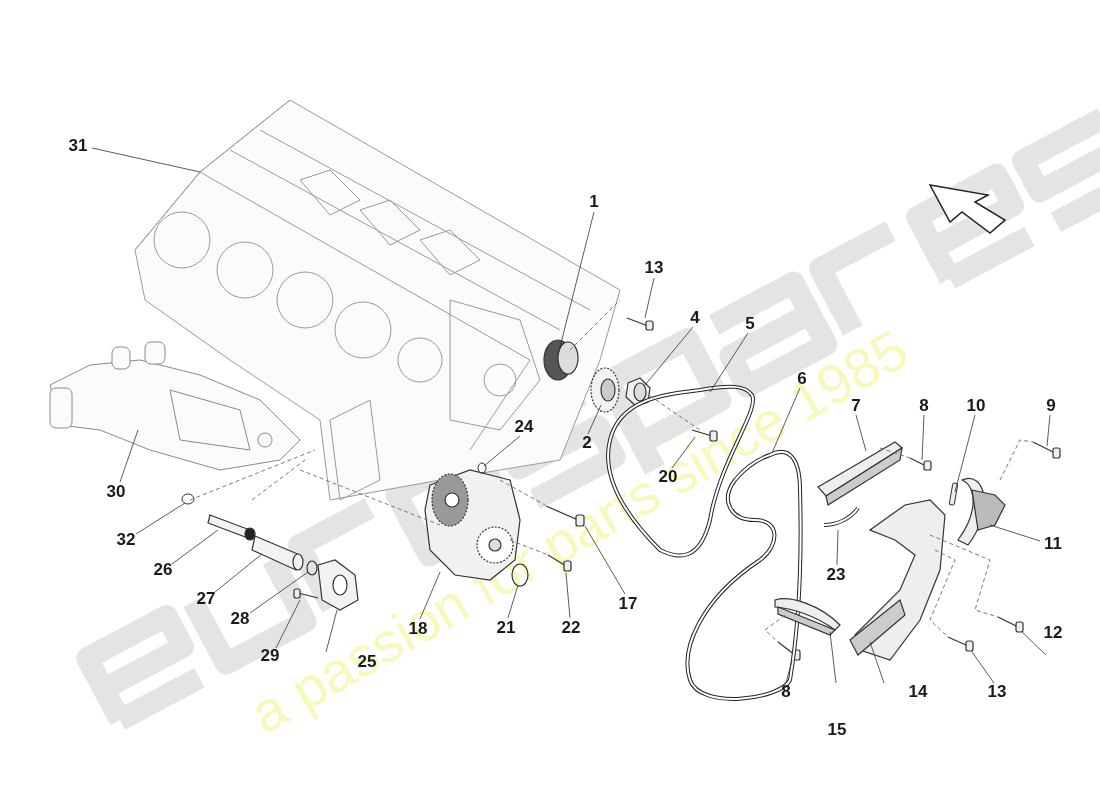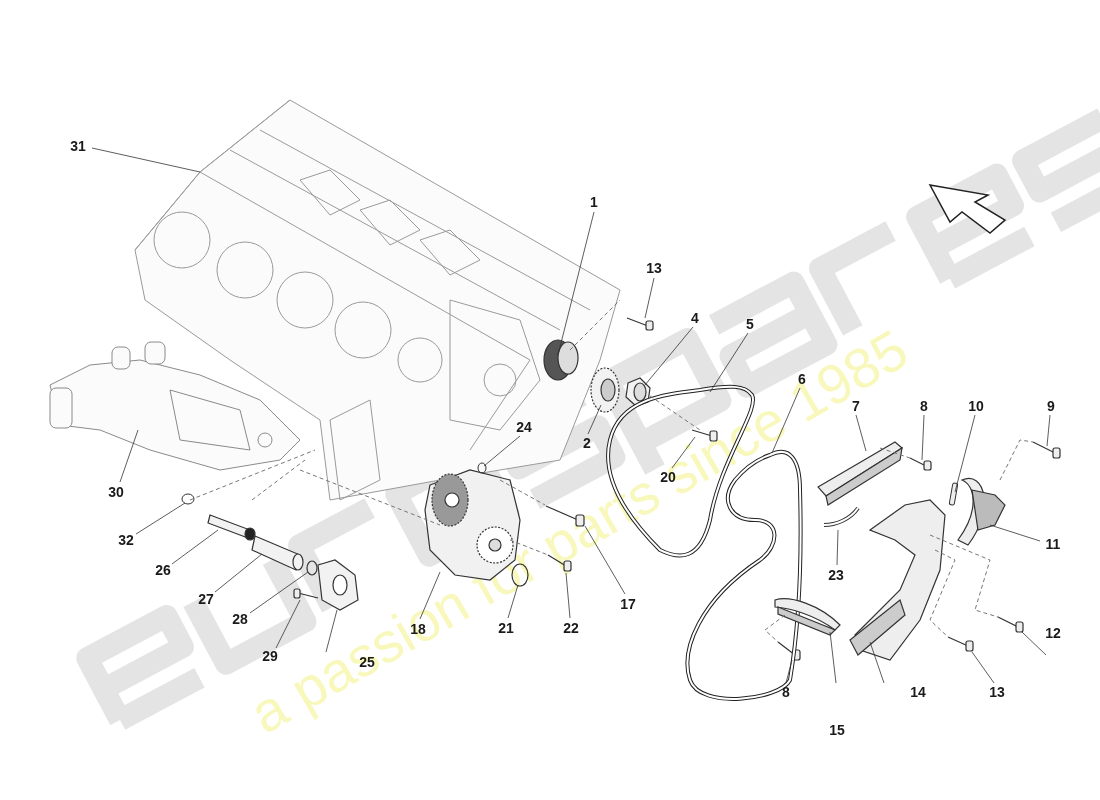--- a/index.html
+++ b/index.html
@@ -1,18 +1,18 @@
 <!DOCTYPE html>
 <html><head>
 <meta charset="utf-8">
 <style>
   html, body { margin:0; padding:0; background:#ffffff; }
   body { width:1100px; height:800px; position:relative; overflow:hidden; font-family:"Liberation Sans", sans-serif; }
   #canvas { position:absolute; left:0; top:0; width:1100px; height:800px; }
-  .callout { position:absolute; font-family:"Liberation Sans", sans-serif; font-weight:bold; font-size:14px; color:#1a1a1a; transform:translate(-50%,-50%); white-space:nowrap; }
+  .callout { position:absolute; font-family:"Liberation Sans", sans-serif; font-weight:bold; font-size:17px; color:#1a1a1a; transform:translate(-50%,-50%); white-space:nowrap; }
   .wm-text { font-family:"Liberation Sans", sans-serif; }
 </style>
 </head>
 <body>
 
 <svg id="canvas" width="1100" height="800" viewBox="0 0 1100 800" xmlns="http://www.w3.org/2000/svg">
 
   <g opacity="0.9">
     <g transform="translate(120,720) rotate(-28)" fill="none" stroke="#e2e2e2" stroke-width="22" stroke-linejoin="round">
       <path d="M0,0 h90 M0,0 v-70 h90 v35 h-90 M0,0 v0"></path>

